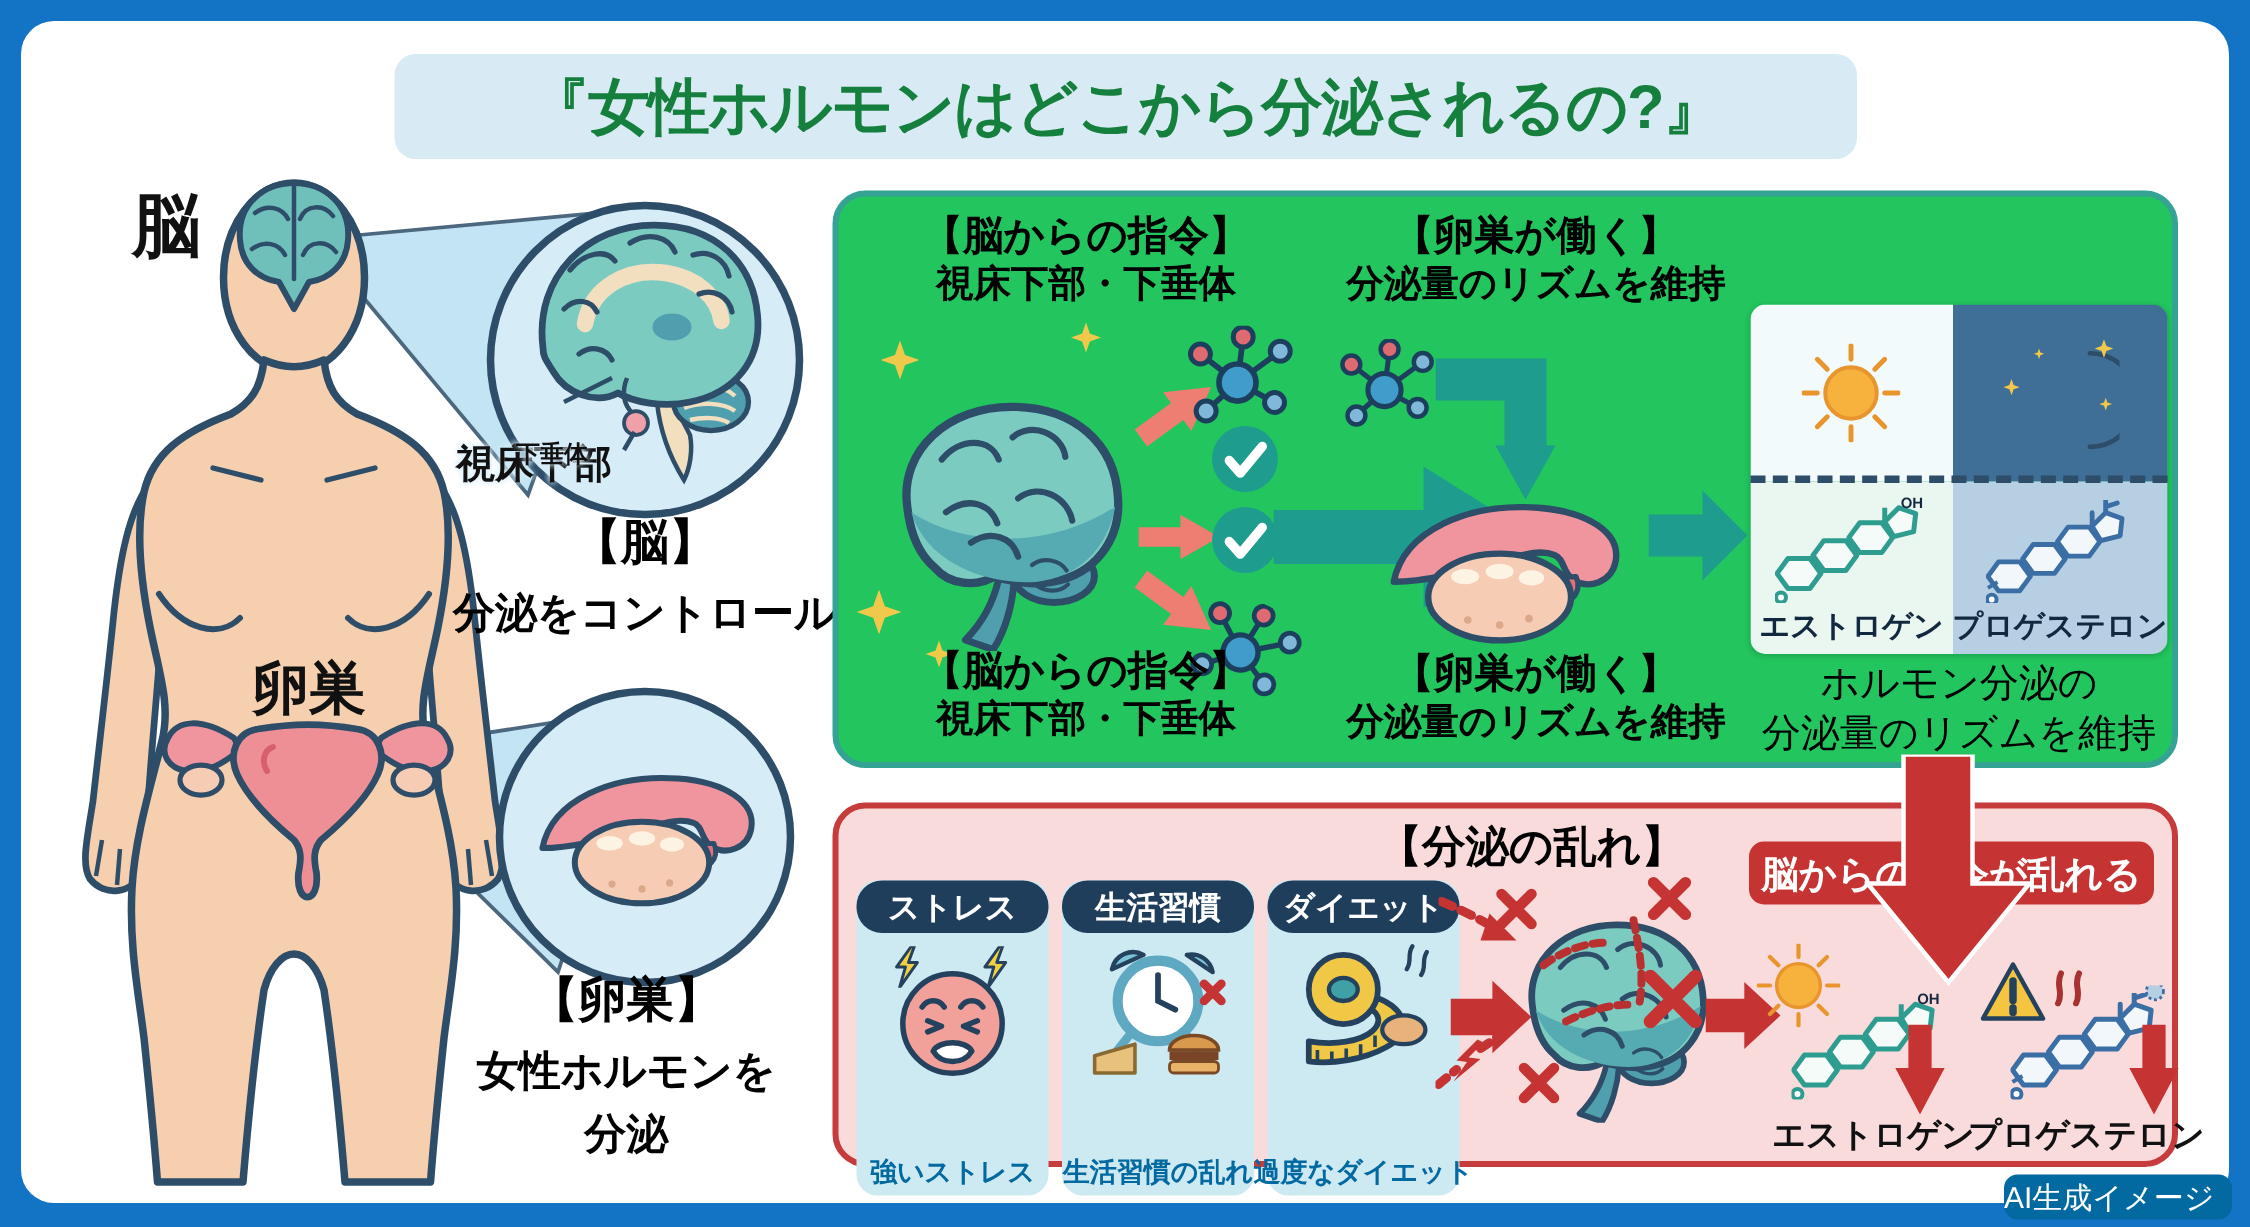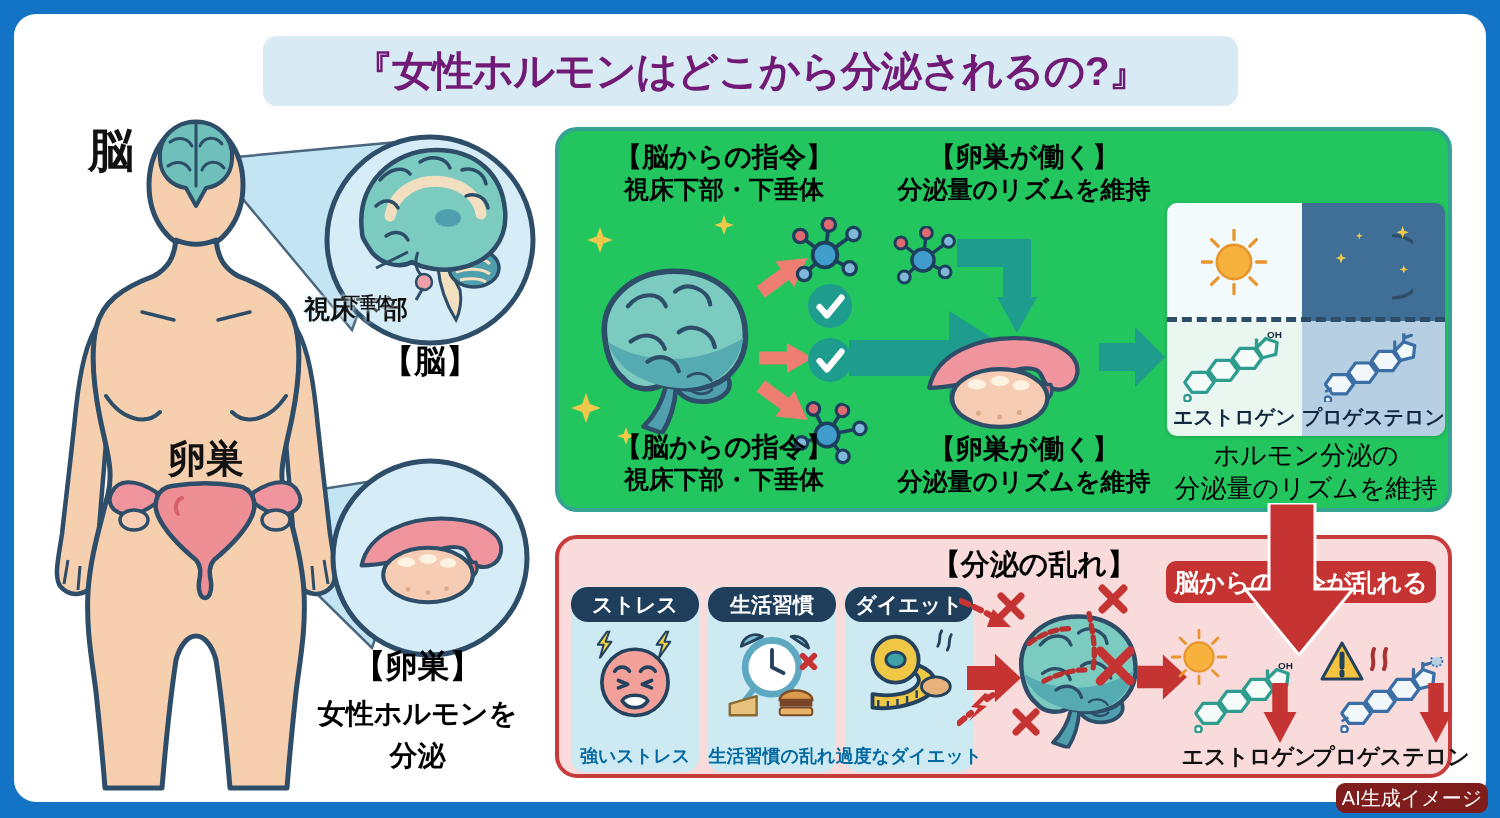--- a/index.html
+++ b/index.html
@@ -4,21 +4,21 @@
 <style>
   html,body{margin:0;padding:0;background:#e8eef3;}
   *{box-sizing:border-box;font-family:"Liberation Sans","DejaVu Sans",sans-serif;}
   .stage{position:relative;width:1500px;height:818px;background:#1373c4;overflow:hidden;}
   .inner{position:absolute;left:14px;top:14px;right:14px;bottom:16px;background:#ffffff;border-radius:22px;}
   .abs{position:absolute;}
   .jp-bold{font-weight:bold;color:#111;}
   
   .title-bar{left:263px;top:36px;width:975px;height:70px;background:#d8ebf5;border-radius:14px;
     display:flex;align-items:center;justify-content:center;}
-  .title-bar span{font-size:41px;font-weight:bold;color:#701a75;letter-spacing:-1px;white-space:nowrap;}
+  .title-bar span{font-size:41px;font-weight:bold;color:#15803d;letter-spacing:-1px;white-space:nowrap;}
   
   .lbl-brain{left:88px;top:120px;font-size:46px;}
   .lbl-hypo{left:304px;top:256px;font-size:26px;text-shadow:0 0 4px #d6edf8,0 0 4px #d6edf8;margin-top:36px;}
   .lbl-pitu{left:344px;top:293px;font-size:16px;text-shadow:0 0 4px #d6edf8,0 0 4px #d6edf8;}
   .cap-brain{left:270px;top:340px;width:320px;text-align:center;}
   .cap-brain .l1{font-size:32px;font-weight:bold;}
   .cap-brain .l2{font-size:28px;font-weight:bold;margin-top:6px;white-space:nowrap;}
   .lbl-ovary{left:168px;top:434px;font-size:38px;}
   .cap-ovary{left:295px;top:645px;width:245px;text-align:center;}
   .cap-ovary .l1{font-size:32px;font-weight:bold;}
@@ -41,34 +41,34 @@
   .q-moon{background:#3f6e96;}
   .q-est{background:#eaf6f0;}
   .q-prog{background:#b7cfe3;}
   .quad .h-label{font-size:20px;font-weight:bold;color:#12283e;white-space:nowrap;margin-top:2px;}
   .quad-dash{left:608px;top:186px;width:278px;height:0;border-top:5px dashed #2d4d68;z-index:3;}
   .gp-result{left:604px;top:308px;width:286px;text-align:center;line-height:1.28;}
   .gp-result div{font-size:26px;font-weight:normal;}
   
   .red-panel{left:555px;top:535px;width:897px;height:243px;background:#fadbdb;
     border:4px solid #c63b3b;border-radius:22px;}
-  .rp-title{left:360px;top:6px;width:230px;text-align:center;font-size:29px;font-weight:bold;}
+  .rp-title{left:360px;top:6px;width:230px;font-size:29px;font-weight:bold;}
   .rp-badge{left:607px;top:22px;width:270px;height:42px;background:#c63333;border-radius:10px;
     display:flex;align-items:center;justify-content:center;color:#fff;font-size:25px;font-weight:bold;white-space:nowrap;z-index:4;}
-  .card{top:48px;width:128px;height:185px;background:#cde9f2;border-radius:14px;}
+  .card{top:48px;width:128px;height:210px;background:#cde9f2;border-radius:14px;}
   .card .pill{position:absolute;left:0;right:0;top:0;height:35px;background:#1f3e5c;border-radius:17px;
     display:flex;align-items:center;justify-content:center;color:#fff;font-size:21px;font-weight:bold;white-space:nowrap;}
   .card .icon-zone{position:absolute;left:0;right:0;top:38px;height:100px;display:flex;align-items:center;justify-content:center;}
   .card .cap{position:absolute;left:-11px;width:150px;bottom:4px;text-align:center;font-size:18px;font-weight:bold;color:#0369a1;white-space:nowrap;}
   .h-lab{position:absolute;font-size:22px;font-weight:bold;color:#111;text-align:center;white-space:nowrap;}
   
   .big-red-arrow{left:1243px;top:503px;z-index:5;}
   
-  .ai-tag{left:1336px;top:783px;width:152px;height:30px;background:#7f1d1d;border-radius:9px;
-    display:flex;align-items:center;justify-content:center;color:#fff;font-size:20px;}
+  .ai-tag{left:1336px;top:783px;width:152px;height:30px;background:#0369a1;border-radius:9px;
+    display:flex;align-items:center;justify-content:flex-start;color:#fff;font-size:20px;}
 </style>
 </head>
 <body>
 
 <div class="stage">
   <div class="inner"></div>
 
   <svg width="0" height="0" style="position:absolute" aria-hidden="true">
     <defs>
       <symbol id="sym-brain" viewBox="0 0 200 200">
@@ -205,20 +205,21 @@
       <circle cx="430" cy="558" r="97" fill="#d6edf8" stroke="#2d4d68" stroke-width="5"></circle>
       <use href="#sym-ovary" x="352" y="495" width="160" height="112"></use>
     </g>
   </svg>
 
   <div class="abs jp-bold lbl-brain">脳</div>
   <div class="abs jp-bold lbl-hypo">視床下部</div>
   <div class="abs jp-bold lbl-pitu">下垂体</div>
   <div class="abs cap-brain">
     <div class="l1">【脳】</div>
+    <div class="l2">分泌をコントロール</div>
   </div>
   <div class="abs jp-bold lbl-ovary">卵巣</div>
   <div class="abs cap-ovary">
     <div class="l1">【卵巣】</div>
     <div class="l2">女性ホルモンを</div>
     <div class="l3">分泌</div>
   </div>
 
   <div class="abs title-bar">
     <span>『女性ホルモンはどこから分泌されるの?』</span>

